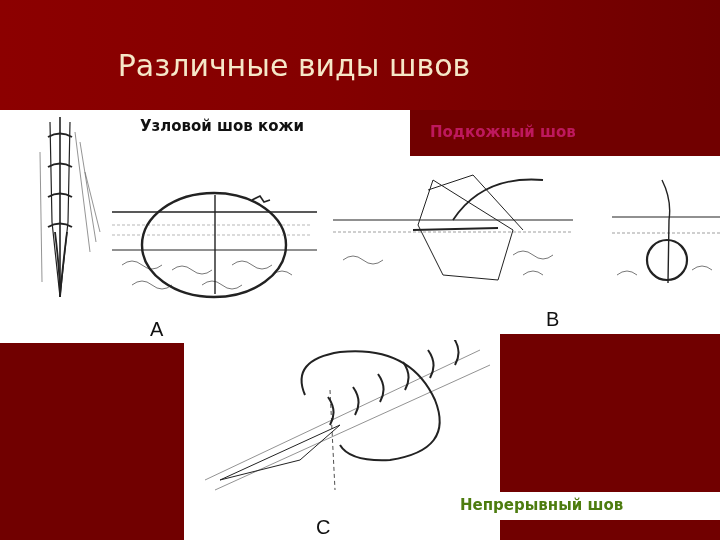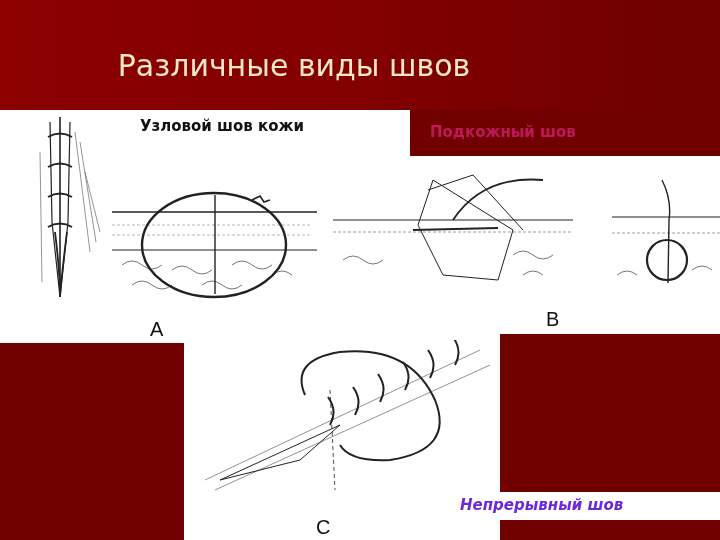--- a/index.html
+++ b/index.html
@@ -23,21 +23,21 @@
 <div class="white" style="left:410px;top:156px;width:310px;height:178px;"></div>
 <div class="white" style="left:184px;top:333px;width:316px;height:207px;"></div>
 
 <div class="dark" style="left:0;top:343px;width:184px;height:197px;"></div>
 <div class="dark" style="left:500px;top:334px;width:220px;height:206px;"></div>
 <div class="dark" style="left:410px;top:110px;width:310px;height:46px;"></div>
 
 <div class="label" style="left:140px;top:117px;color:#111;">Узловой шов кожи</div>
 <div class="label" style="left:430px;top:123px;color:#be185d;">Подкожный шов</div>
 <div class="white" style="left:455px;top:492px;width:265px;height:28px;"></div>
-<div class="label" style="left:460px;top:496px;color:#6d28d9;font-style:italic;">Непрерывный шов</div>
+<div class="label" style="left:460px;top:496px;color:#4d7c0f;">Непрерывный шов</div>
 
 <div class="letter" style="left:150px;top:318px;">А</div>
 <div class="letter" style="left:546px;top:308px;">В</div>
 <div class="letter" style="left:316px;top:516px;">С</div>
 
 <svg style="left:30px;top:112px;" width="80" height="195" viewBox="0 0 80 195">
   <g stroke="#222" fill="none" stroke-width="1.2">
     <path d="M20 10 L22 110 L30 185 L38 110 L40 10"></path>
     <path d="M30 5 L30 185" stroke-width="1.6"></path>
     <path d="M18 25 Q30 18 42 25" stroke-width="2"></path>

